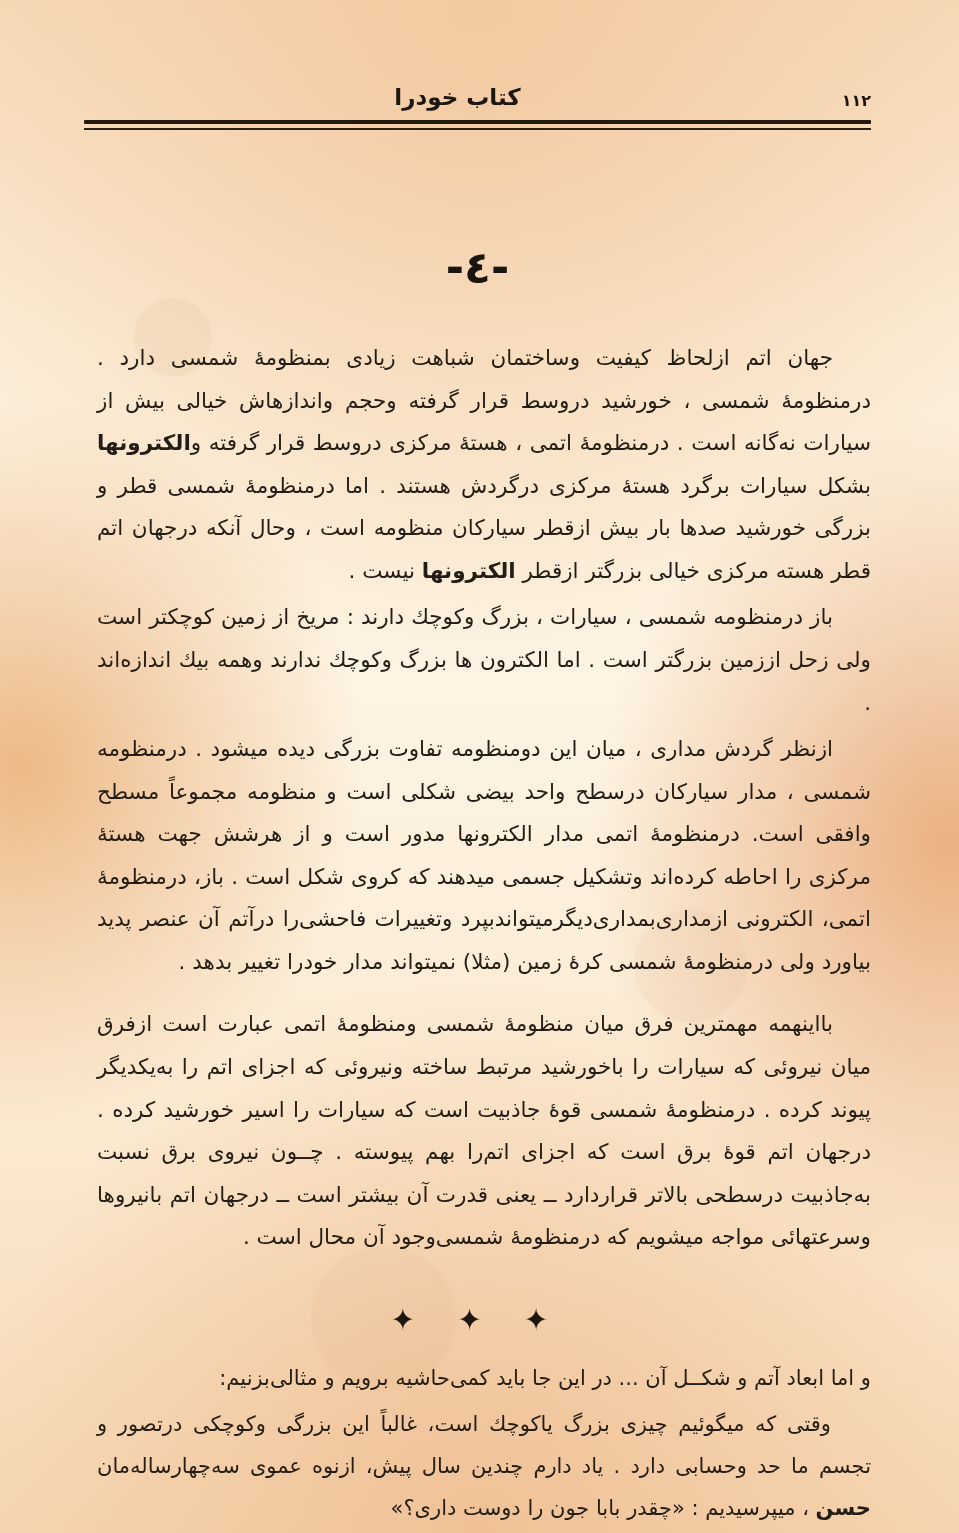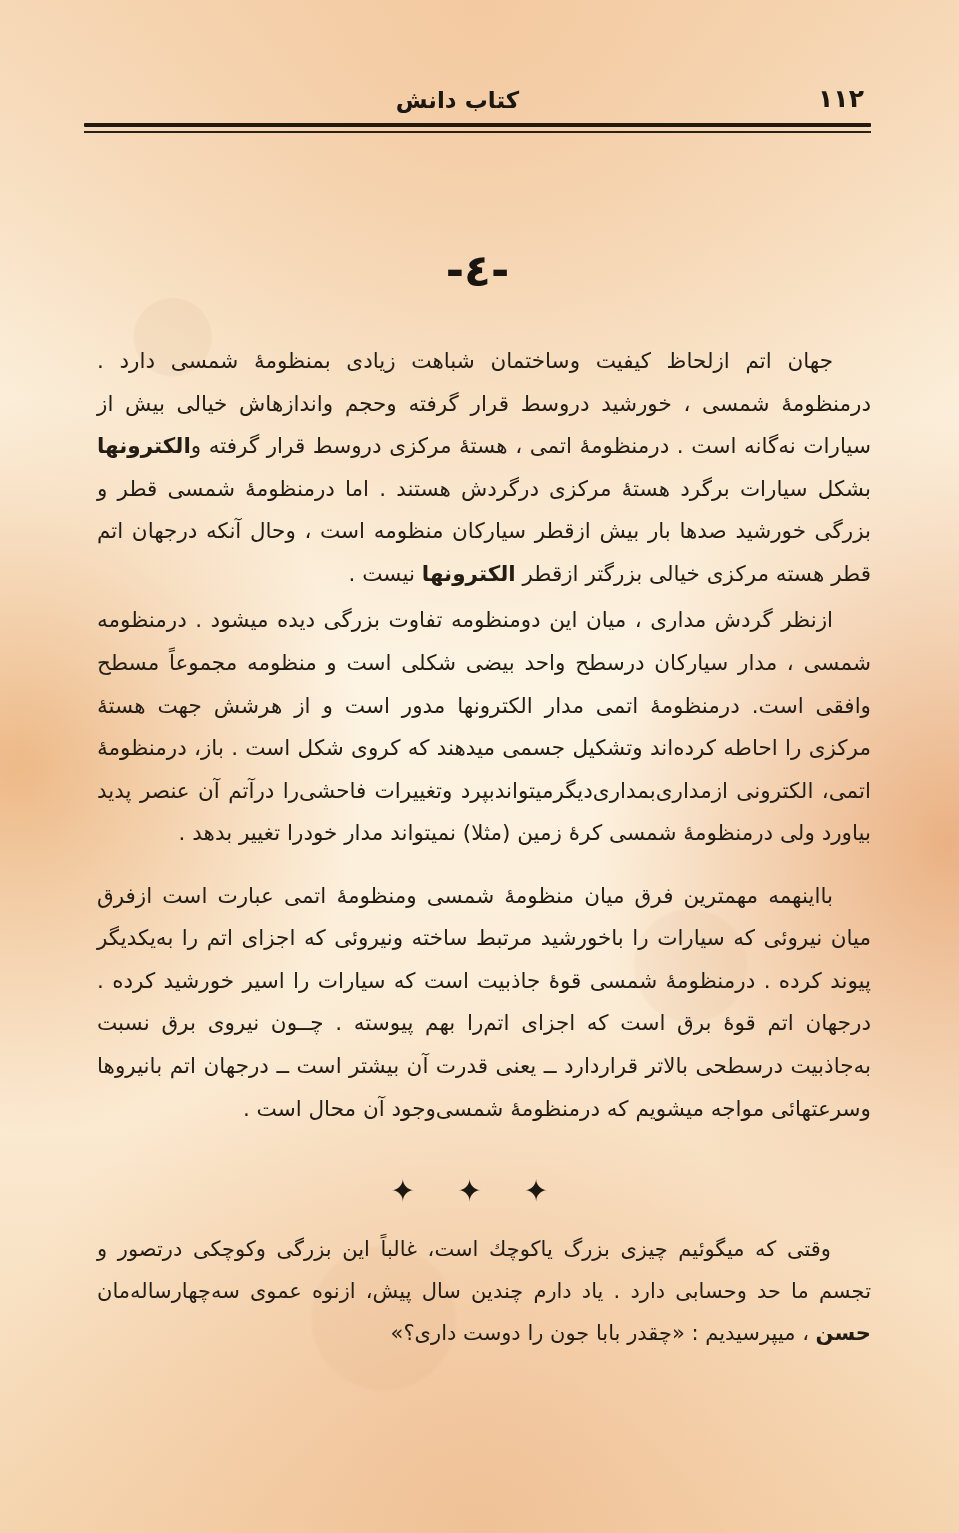--- a/index.html
+++ b/index.html
@@ -54,25 +54,25 @@
   .book-title {
     font-family: "DejaVu Sans", sans-serif;
     font-size: 23px;
     font-weight: bold;
     letter-spacing: 0.5px;
     color: #1d1711;
     margin: 0 auto;
     transform: translateX(-20px);
   }
   .page-number {
-    font-size: 25px;
+    font-size: 16px;
     font-weight: bold;
     color: #1d1711;
     min-width: 60px;
-    text-align: center;
+    text-align: right;
     direction: ltr;
   }
   .rule-wrap {
     margin-top: 10px;
   }
   .rule-thick {
     height: 4px;
     background: #23190f;
     border-radius: 1px;
   }
@@ -139,39 +139,41 @@
   .closing .indent { text-indent: 40px; }
 </style>
 </head>
 <body>
 
 <div class="page">
   <div class="content">
 
     <div class="header">
       <div class="page-number">١١٢</div>
-      <div class="book-title">كتاب دانش</div>
+      <div class="book-title">كتاب خودرا</div>
       <div style="min-width:60px"></div>
     </div>
 
     <div class="rule-wrap">
       <div class="rule-thick"></div>
       <div class="rule-thin"></div>
     </div>
 
     <div class="section-mark">-٤-</div>
 
     <div class="body-text">
       <p class="para">جهان اتم ازلحاظ كيفيت وساختمان شباهت زيادى بمنظومهٔ شمسى دارد . درمنظومهٔ شمسى ، خورشيد دروسط قرار گرفته وحجم واندازهاش خيالى بيش از سيارات نه‌گانه است . درمنظومهٔ اتمى ، هستهٔ مركزى دروسط قرار گرفته و<b>الكترونها</b> بشكل سيارات برگرد هستهٔ مركزى درگردش هستند . اما درمنظومهٔ شمسى قطر و بزرگى خورشيد صدها بار بيش ازقطر سياركان منظومه است ، وحال آنكه درجهان اتم قطر هسته مركزى خيالى بزرگتر ازقطر <b>الكترونها</b> نيست .</p>
+      <p class="para">باز درمنظومه شمسى ، سيارات ، بزرگ وكوچك دارند : مريخ از زمين كوچكتر است ولى زحل اززمين بزرگتر است . اما الكترون ها بزرگ وكوچك ندارند وهمه بيك اندازه‌اند .</p>
       <p class="para">ازنظر گردش مدارى ، ميان اين دومنظومه تفاوت بزرگى ديده ميشود . درمنظومه شمسى ، مدار سياركان درسطح واحد بيضى شكلى است و منظومه مجموعاً مسطح وافقى است. درمنظومهٔ اتمى مدار الكترونها مدور است و از هرشش جهت هستهٔ مركزى را احاطه كرده‌اند وتشكيل جسمى ميدهند كه كروى شكل است . باز، درمنظومهٔ اتمى، الكترونى ازمدارى‌بمدارى‌ديگرميتواندبپرد وتغييرات فاحشى‌را درآتم آن عنصر پديد بياورد ولى درمنظومهٔ شمسى كرهٔ زمين (مثلا) نميتواند مدار خودرا تغيير بدهد .</p>
       <div class="block-gap"></div>
       <p class="para">بااينهمه مهمترين فرق ميان منظومهٔ شمسى ومنظومهٔ اتمى عبارت است ازفرق ميان نيروئى كه سيارات را باخورشيد مرتبط ساخته ونيروئى كه اجزاى اتم را به‌يكديگر پيوند كرده . درمنظومهٔ شمسى قوهٔ جاذبيت است كه سيارات را اسير خورشيد كرده . درجهان اتم قوهٔ برق است كه اجزاى اتم‌را بهم پيوسته . چــون نيروى برق نسبت به‌جاذبيت درسطحى بالاتر قراردارد ــ يعنى قدرت آن بيشتر است ــ درجهان اتم بانيروها وسرعتهائى مواجه ميشويم كه درمنظومهٔ شمسى‌وجود آن محال است .</p>
       <div class="block-gap"></div>
     </div>
 
     <div class="stars">✦ ✦ ✦</div>
 
     <div class="closing">
+      <p class="para">و اما ابعاد آتم و شكــل آن ... در اين جا بايد كمى‌حاشيه برويم و مثالى‌بزنيم:</p>
       <p class="para indent">وقتى كه ميگوئيم چيزى بزرگ ياكوچك است، غالباً اين بزرگى وكوچكى درتصور و تجسم ما حد وحسابى دارد . ياد دارم چندين سال پيش، ازنوه عموى سه‌چهارساله‌مان <b>حسن</b> ، ميپرسيديم : «چقدر بابا جون را دوست دارى؟»</p>
     </div>
 
   </div>
 </div>
 
 </body></html>

